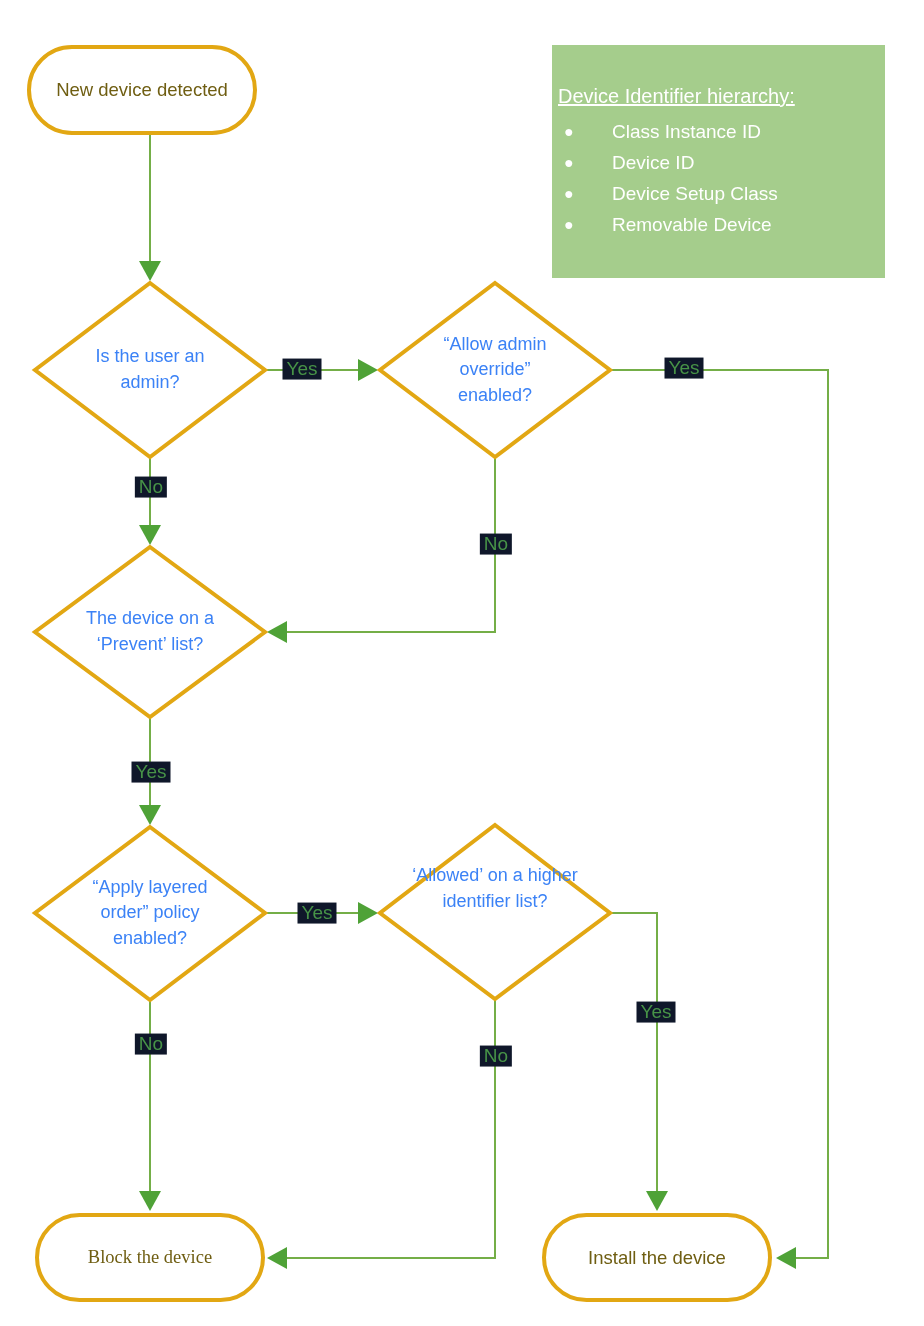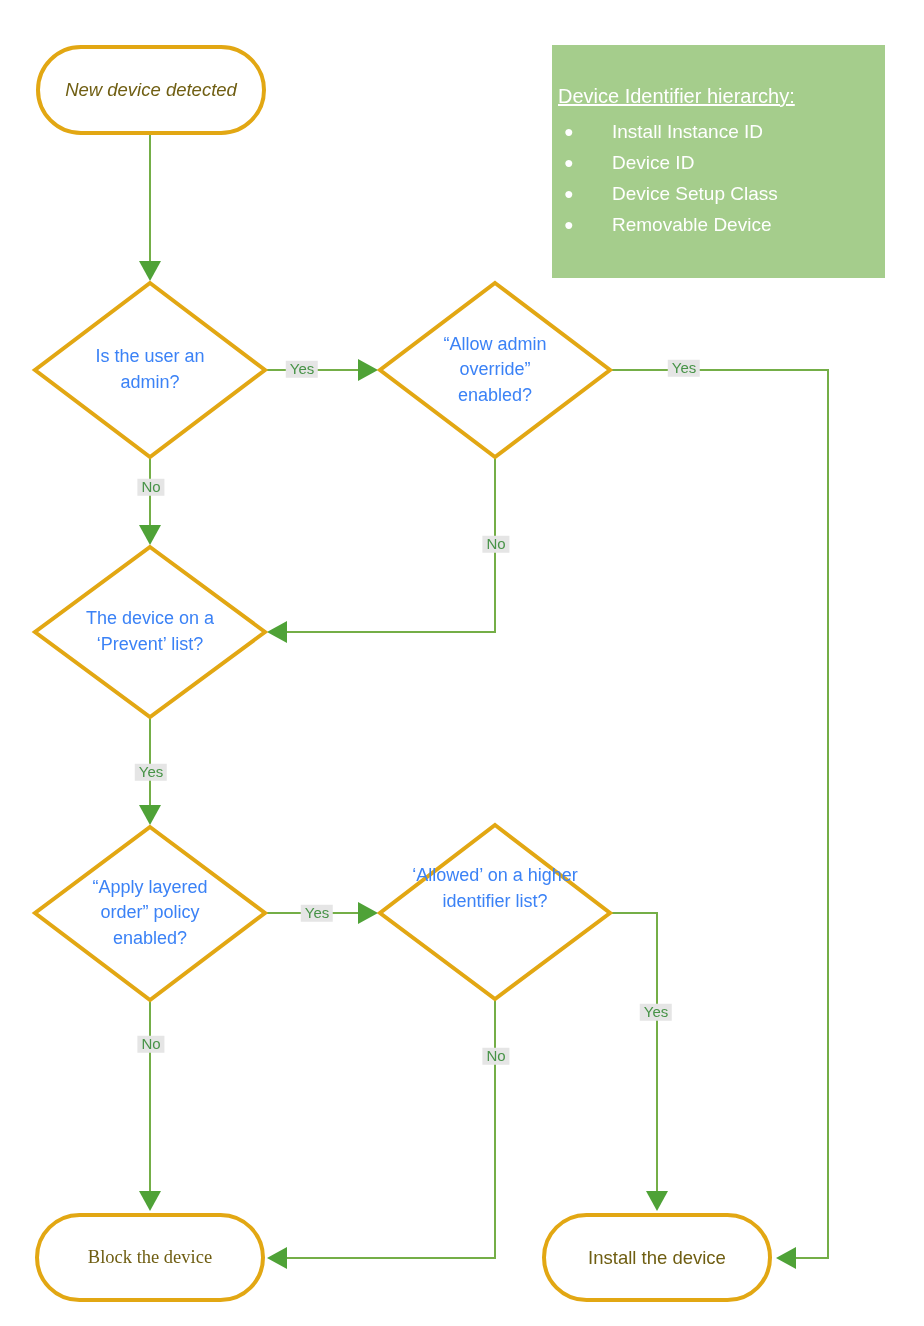--- a/index.html
+++ b/index.html
@@ -27,23 +27,23 @@
     position:absolute;
     display:flex;align-items:center;justify-content:center;
     text-align:center;
     font-size:18px;
     line-height:1.42;
     color:#3b82f6;
   }
   .edge-label{
     position:absolute;
     transform:translate(-50%,-50%);
-    background:#e5e5e5;
+    background:#0f172a;
     padding:0 4px;
-    font-size:15px;
+    font-size:19px;
     color:#479347;
     line-height:1.1;
   }
   .legend{
     position:absolute;
     left:552px;top:45px;width:333px;height:233px;
     box-sizing:border-box;
     background:#A5CD8C;
     color:#ffffff;
     padding:40px 8px 0 6px;
@@ -70,21 +70,21 @@
 </head>
 <body>
 
 <div id="canvas">
 
   <div class="legend">
     <div class="legend-title">Device Identifier hierarchy:</div>
     <ul class="legend-list">
       <li class="legend-item">
         <span class="legend-bullet">●</span>
-        <span>Install Instance ID</span>
+        <span>Class Instance ID</span>
       </li>
       <li class="legend-item">
         <span class="legend-bullet">●</span>
         <span>Device ID</span>
       </li>
       <li class="legend-item">
         <span class="legend-bullet">●</span>
         <span>Device Setup Class</span>
       </li>
       <li class="legend-item">
@@ -121,21 +121,21 @@
     </g>
     <g fill="#ffffff" stroke="#E2A713" stroke-width="4" stroke-linejoin="miter">
       <polygon points="150,283 265,370 150,457 35,370"></polygon>
       <polygon points="495,283 610,370 495,457 380,370"></polygon>
       <polygon points="150,547 265,632 150,717 35,632"></polygon>
       <polygon points="150,827 265,913 150,1000 35,913"></polygon>
       <polygon points="495,825 610,913 495,999 380,913"></polygon>
     </g>
   </svg>
 
-  <div class="terminator" style="left:36px;top:45px;width:230px;height:90px;font-style:italic;">
+  <div class="terminator" style="left:27px;top:45px;width:230px;height:90px;">
     <span>New device detected</span>
   </div>
   <div class="terminator" style="left:35px;top:1213px;width:230px;height:89px;font-family:Liberation Serif, serif;">
     <span>Block the device</span>
   </div>
   <div class="terminator" style="left:542px;top:1213px;width:230px;height:89px;">
     <span>Install the device</span>
   </div>
 
   <div class="decision-label" style="left:65px;top:330px;width:170px;height:80px;">Is the user an admin?</div>

